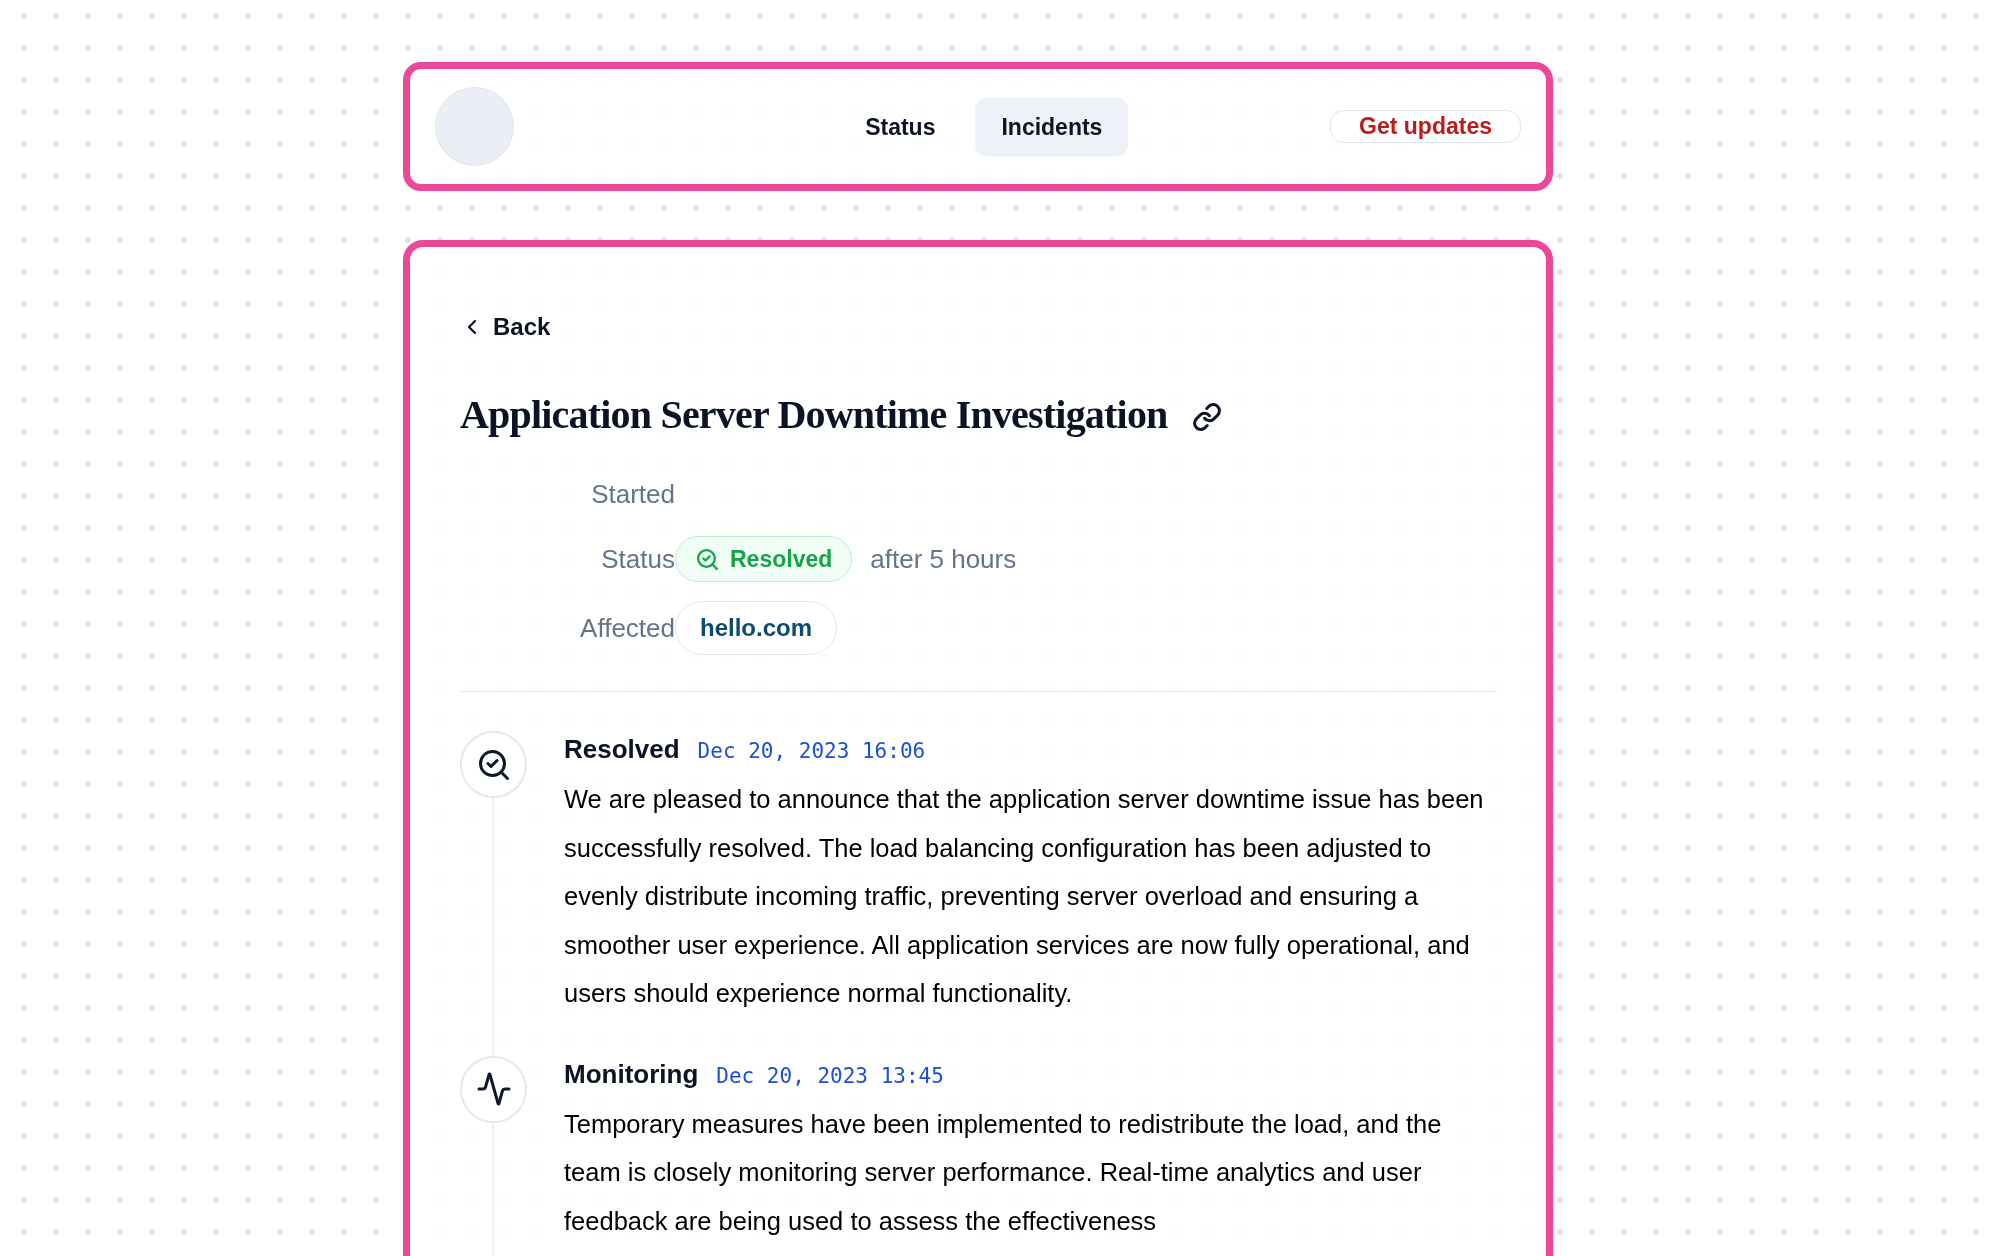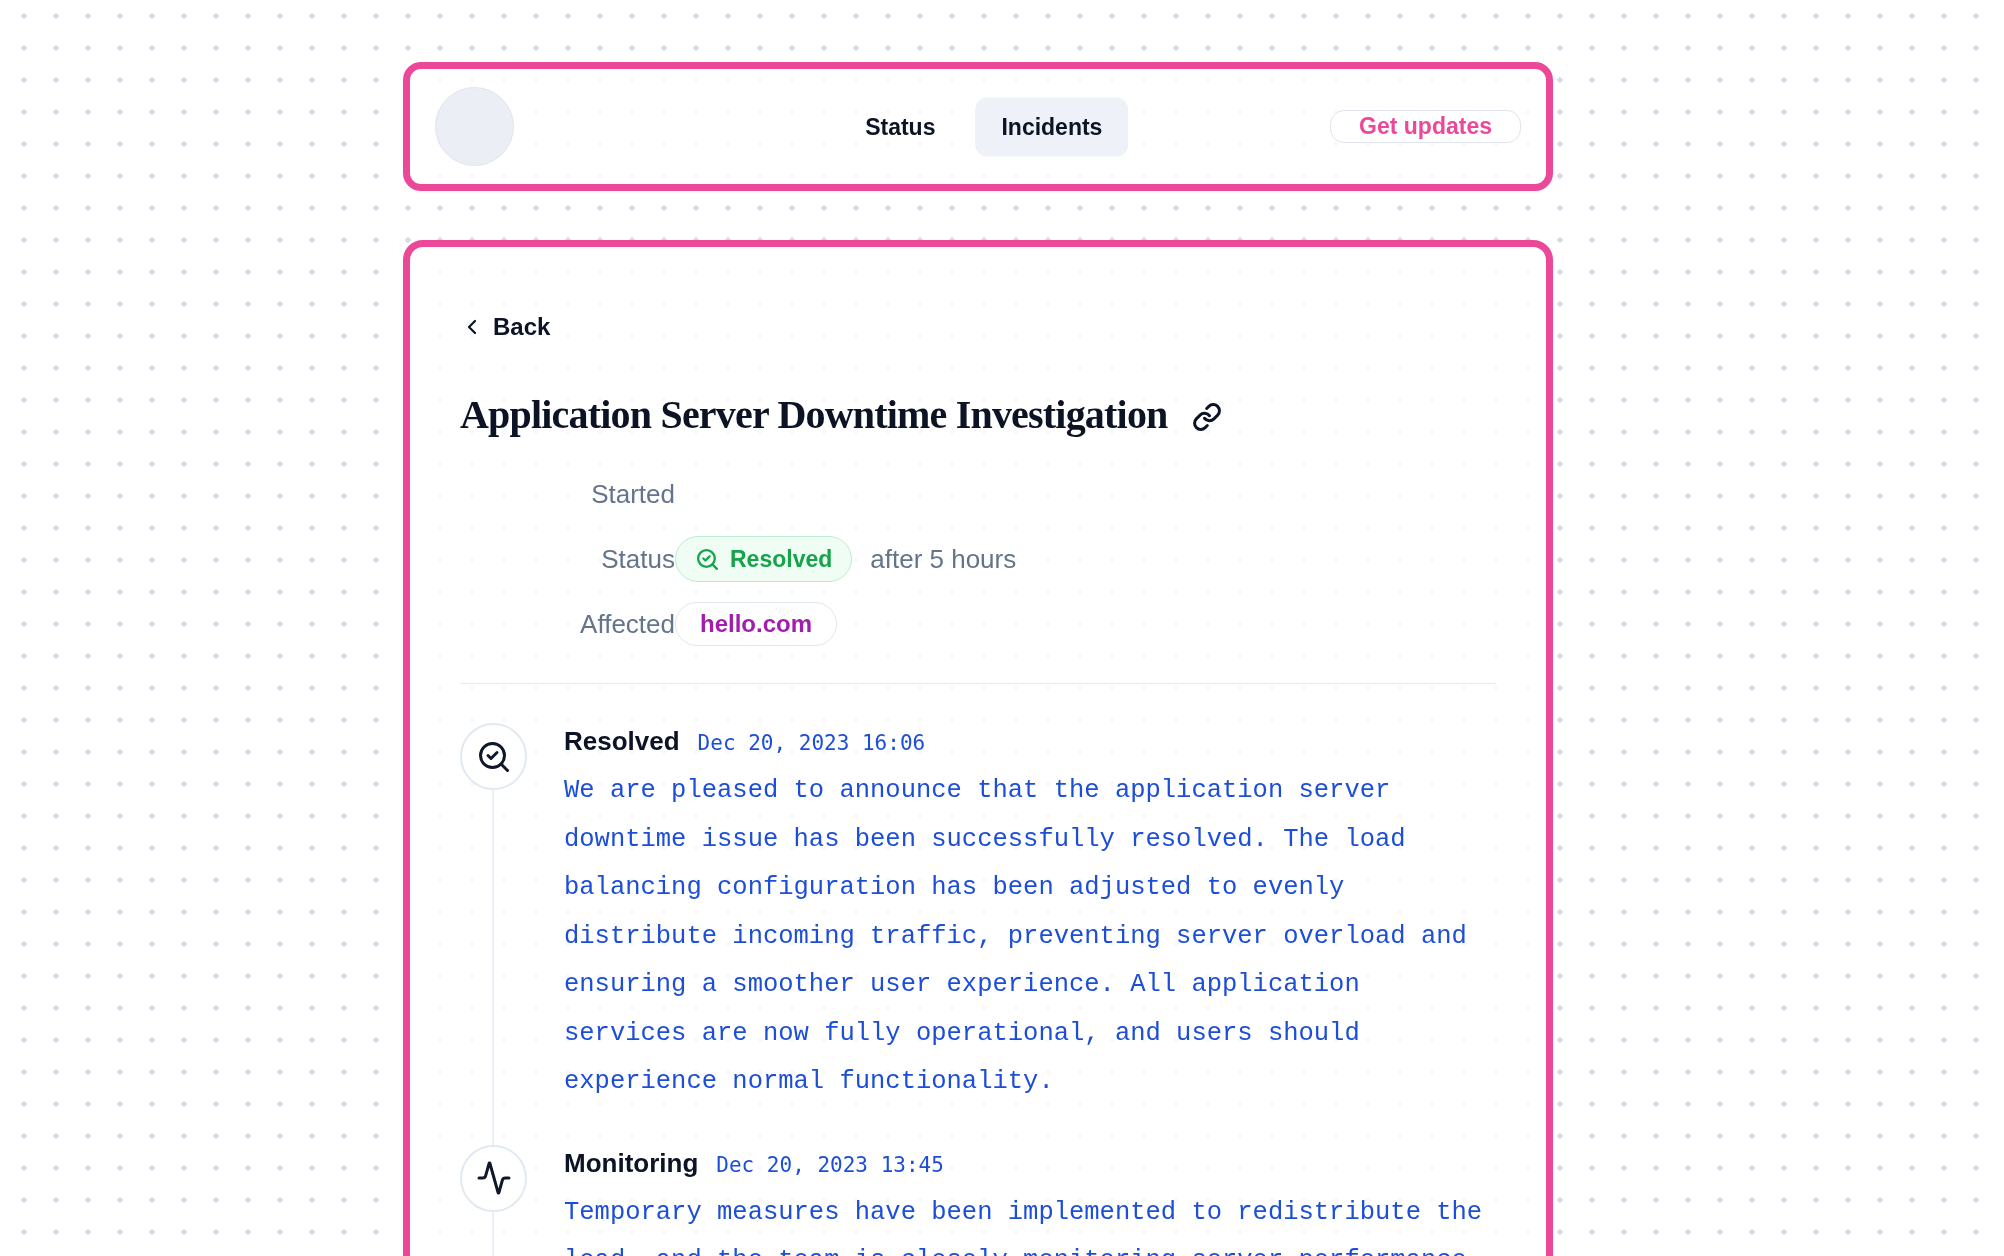--- a/index.html
+++ b/index.html
@@ -56,21 +56,21 @@
     border-radius: 12px;
     cursor: pointer;
     white-space: nowrap;
   }
   .nav-item.active { background: #eef1f7; }
   .get-updates {
     margin-left: auto;
     font-family: inherit;
     font-size: 23px;
     font-weight: 600;
-    color: #ec4899;
+    color: #b91c1c;
     background: #ffffff;
     border: 1px solid #dfe4ed;
     border-radius: 14px;
     padding: 2px 28px;
     cursor: pointer;
     white-space: nowrap;
   }
 
   
   .main-card {
@@ -149,24 +149,24 @@
     font-size: 26px;
     color: #64748b;
   }
   .pill {
     display: inline-flex;
     align-items: center;
     background: rgba(255,255,255,0.95);
     border: 1.5px solid #e2e8f0;
     border-radius: 999px;
     padding: 8px 24px;
-    height: 44px;
+    height: 54px;
     font-size: 24px;
     font-weight: 700;
-    color: #a21caf;
+    color: #0c4a6e;
   }
 
   .divider {
     border: none;
     border-top: 1px solid #e5e9f2;
     margin-top: 36px;
   }
 
   
   .timeline { margin-top: 39px; }
@@ -209,22 +209,21 @@
   }
   .tl-date {
     font-size: 21px;
     color: #1d4ed8;
   }
   .tl-body {
     margin-top: 10px;
     max-width: 950px;
     font-size: 25.5px;
     line-height: 48.5px;
-    color: #1d4ed8;
-    font-family: Liberation Mono, monospace;
+    color: #000000;
   }
 
   svg { flex: 0 0 auto; }
 </style>
 </head>
 <body>
 
 <div class="page">
 
   <header class="card header-card">

